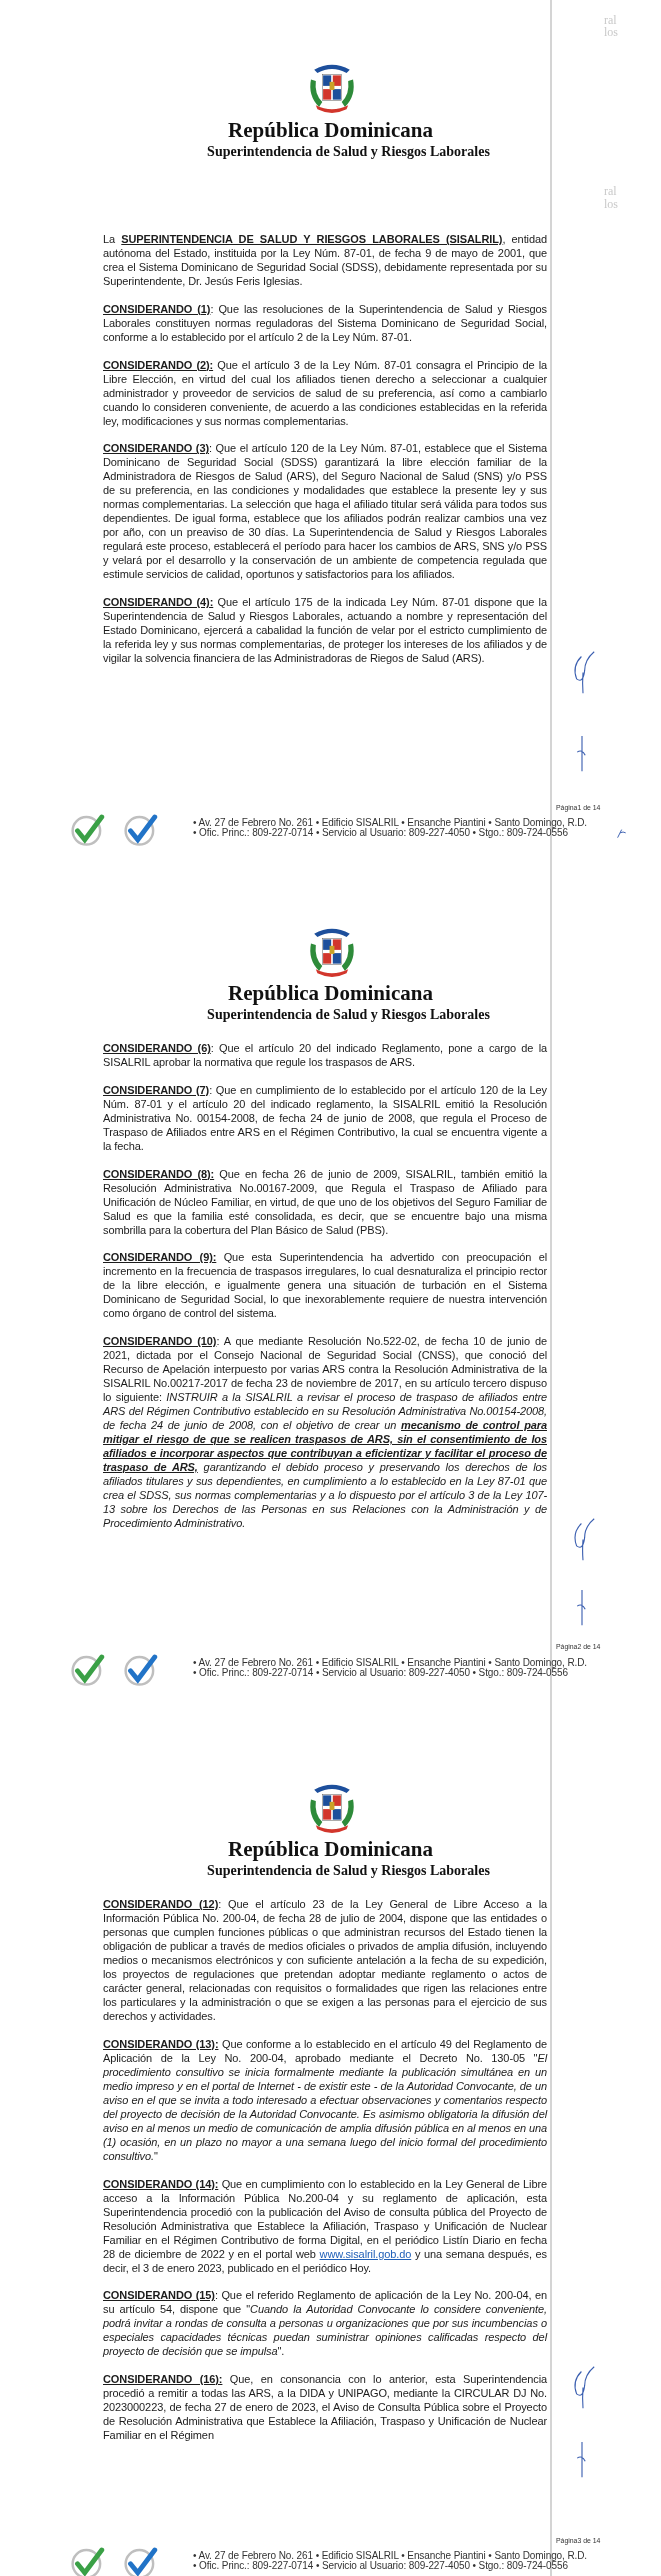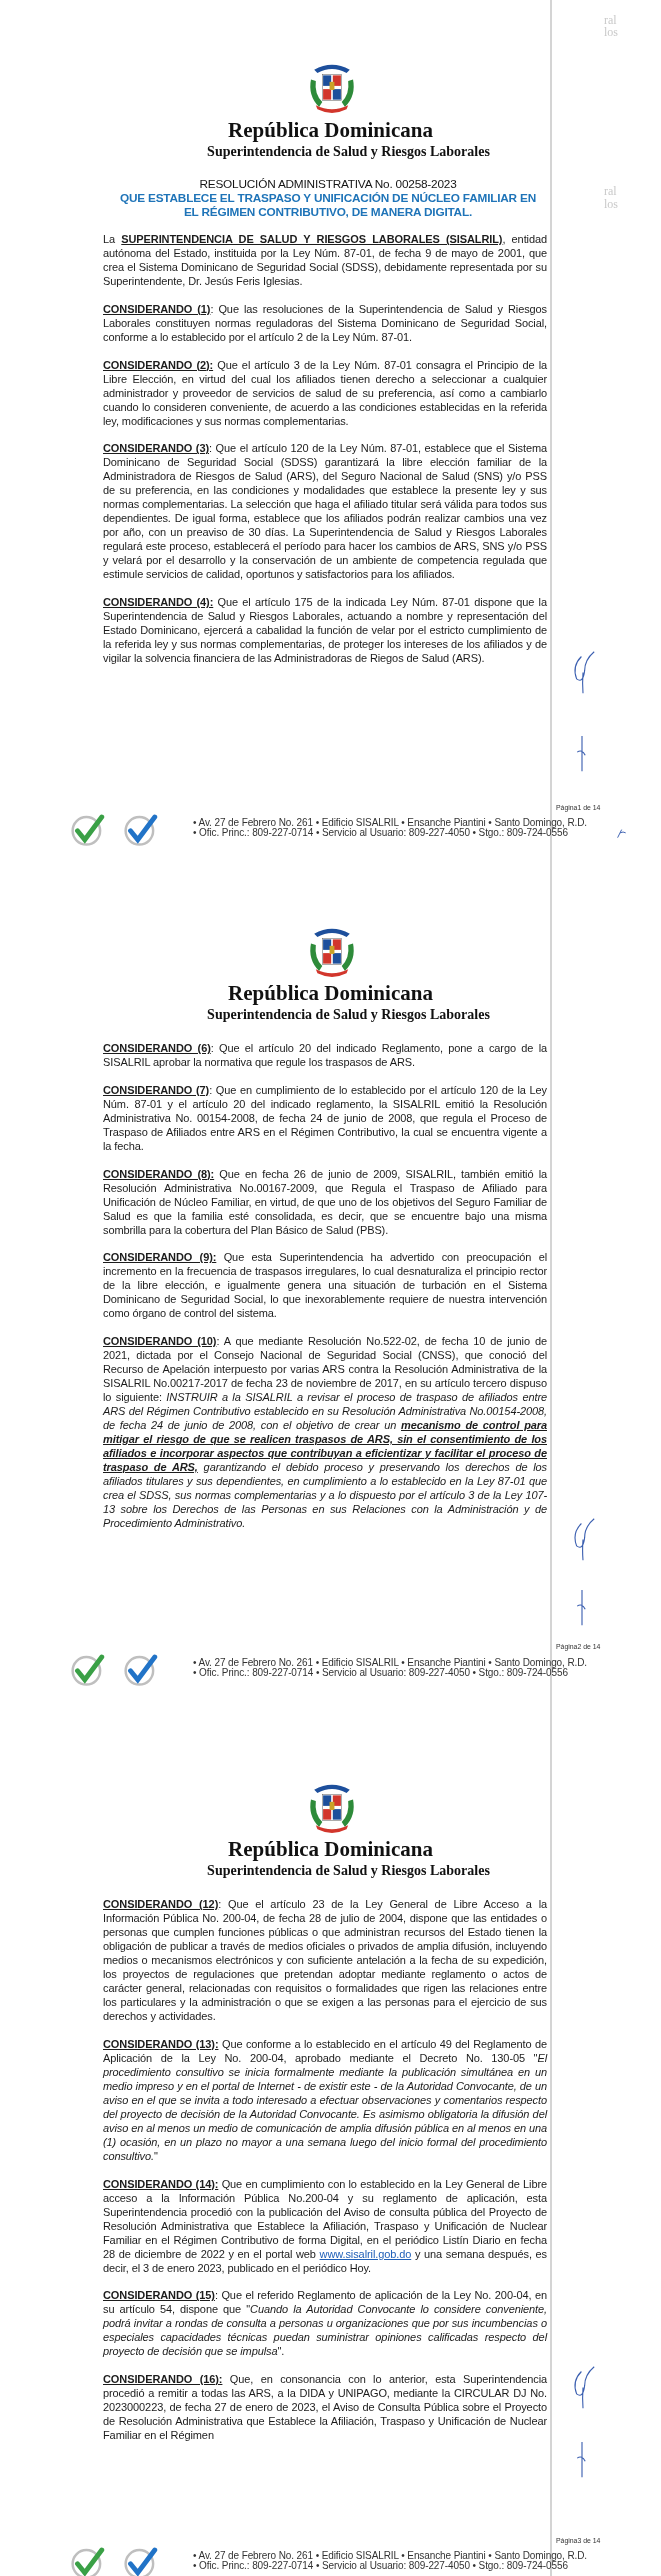--- a/index.html
+++ b/index.html
@@ -77,25 +77,20 @@
     <rect x="33" y="19" width="10" height="13" fill="#d2362c"></rect>
     <rect x="21" y="36" width="10" height="13" fill="#d2362c"></rect>
     <rect x="33" y="36" width="10" height="13" fill="#1d4f9c"></rect>
     <rect x="29" y="27" width="6" height="10" fill="#c9a227"></rect>
     <path d="M12 56 Q32 66 52 56 L50 61 Q32 70 14 61 Z" fill="#d2362c"></path>
   </svg>
   <div class="hdr" style="top:120px;">
     <div class="l1">República Dominicana</div>
     <div class="l2">Superintendencia de Salud y Riesgos Laborales</div>
   </div>
-  <div class="res-title" style="top:178px;">
-    <div class="num">RESOLUCIÓN ADMINISTRATIVA No. 00258-2023</div>
-    <div class="sub">QUE ESTABLECE EL TRASPASO Y UNIFICACIÓN DE NÚCLEO FAMILIAR EN</div>
-    <div class="sub">EL RÉGIMEN CONTRIBUTIVO, DE MANERA DIGITAL.</div>
-  </div>
   <div class="body-text" style="top:232px;">
       <p><span>La </span><b>SUPERINTENDENCIA DE SALUD Y RIESGOS LABORALES (SISALRIL)</b><span>, entidad autónoma del Estado, instituida por la Ley Núm. 87-01, de fecha 9 de mayo de 2001, que crea el Sistema Dominicano de Seguridad Social (SDSS), debidamente representada por su Superintendente, Dr. Jesús Feris Iglesias.</span></p>
       <p><b>CONSIDERANDO (1)</b><span>: Que las resoluciones de la Superintendencia de Salud y Riesgos Laborales constituyen normas reguladoras del Sistema Dominicano de Seguridad Social, conforme a lo establecido por el artículo 2 de la Ley Núm. 87-01.</span></p>
       <p><b>CONSIDERANDO (2):</b><span> Que el artículo 3 de la Ley Núm. 87-01 consagra el Principio de la Libre Elección, en virtud del cual los afiliados tienen derecho a seleccionar a cualquier administrador y proveedor de servicios de salud de su preferencia, así como a cambiarlo cuando lo consideren conveniente, de acuerdo a las condiciones establecidas en la referida ley, modificaciones y sus normas complementarias.</span></p>
       <p><b>CONSIDERANDO (3)</b><span>: Que el artículo 120 de la Ley Núm. 87-01, establece que el Sistema Dominicano de Seguridad Social (SDSS) garantizará la libre elección familiar de la Administradora de Riesgos de Salud (ARS), del Seguro Nacional de Salud (SNS) y/o PSS de su preferencia, en las condiciones y modalidades que establece la presente ley y sus normas complementarias. La selección que haga el afiliado titular será válida para todos sus dependientes. De igual forma, establece que los afiliados podrán realizar cambios una vez por año, con un preaviso de 30 días. La Superintendencia de Salud y Riesgos Laborales regulará este proceso, establecerá el período para hacer los cambios de ARS, SNS y/o PSS y velará por el desarrollo y la conservación de un ambiente de competencia regulada que estimule servicios de calidad, oportunos y satisfactorios para los afiliados.</span></p>
       <p><b>CONSIDERANDO (4):</b><span> Que el artículo 175 de la indicada Ley Núm. 87-01 dispone que la Superintendencia de Salud y Riesgos Laborales, actuando a nombre y representación del Estado Dominicano, ejercerá a cabalidad la función de velar por el estricto cumplimiento de la referida ley y sus normas complementarias, de proteger los intereses de los afiliados y de vigilar la solvencia financiera de las Administradoras de Riegos de Salud (ARS).</span></p>
     </div>
 
   <svg class="sig" style="left:567px;top:648px;" width="32" height="49" viewBox="0 0 40 60">
     <path d="M18 10 Q6 22 12 38 Q20 44 22 28 Q22 14 34 4 M20 30 Q19 44 20 56" fill="none" stroke="#3b5fb0" stroke-width="1.4"></path>

